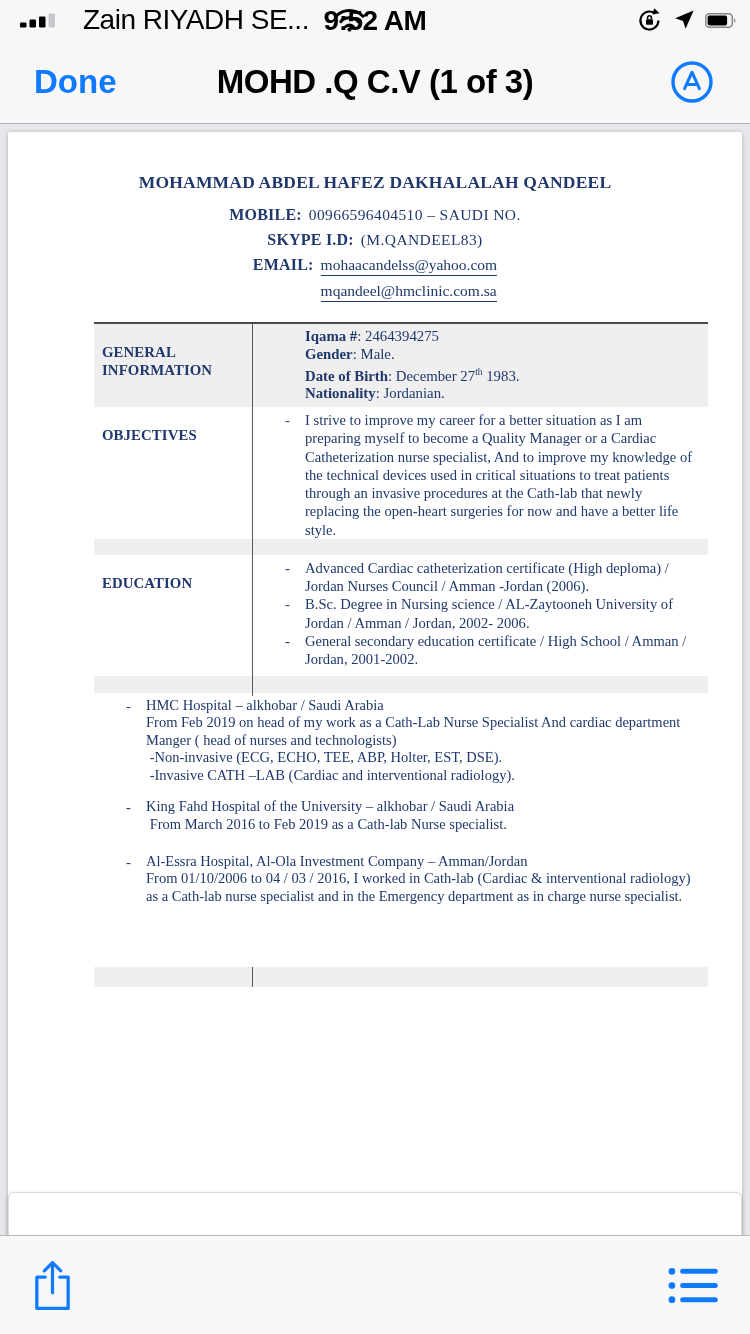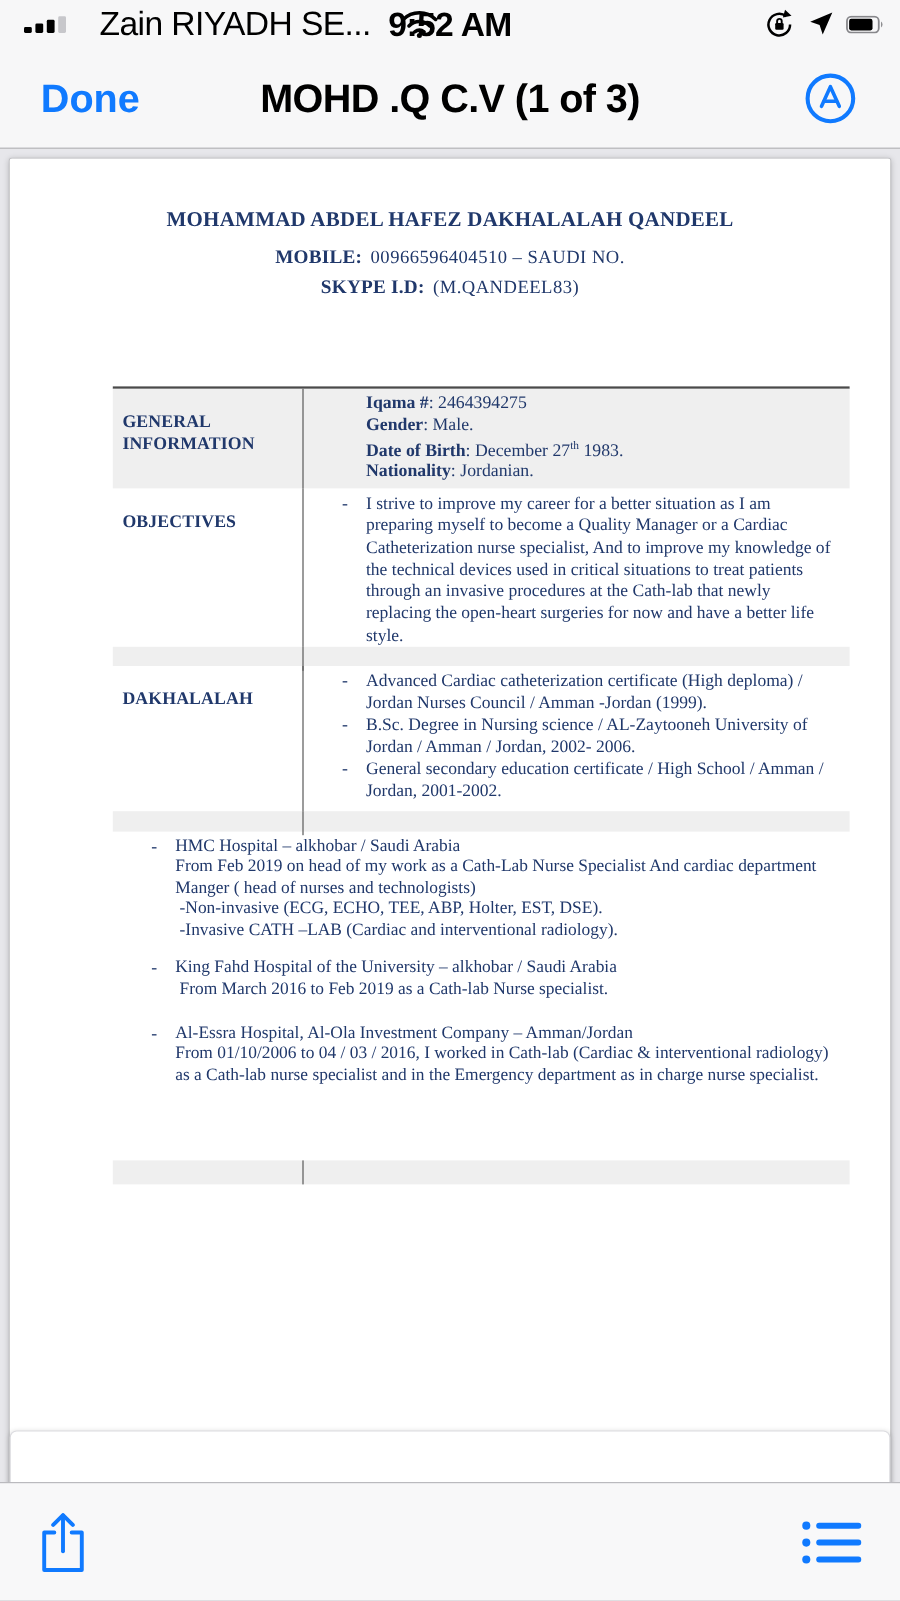--- a/index.html
+++ b/index.html
@@ -171,20 +171,27 @@
       <div class="doc-header">
         <div class="doc-name">MOHAMMAD ABDEL HAFEZ DAKHALALAH QANDEEL</div>
         <div class="contact-line">
           <span class="c-label">MOBILE:</span>
           <span class="c-value">00966596404510 – SAUDI NO.</span>
         </div>
         <div class="contact-line">
           <span class="c-label">SKYPE I.D:</span>
           <span class="c-value">(M.QANDEEL83)</span>
         </div>
+        <div class="contact-line">
+          <span class="c-label">EMAIL:</span>
+          <span class="email-col">
+            <span class="email-addr">mohaacandelss@yahoo.com</span>
+            <span class="email-addr">mqandeel@hmclinic.com.sa</span>
+          </span>
+        </div>
       </div>
 
       <div class="cv-table">
 
         <div class="t-row row-gray row-gi">
           <div class="t-label">GENERAL INFORMATION</div>
           <div class="t-content">
             <div class="gi-block">
               <div class="gi-line"><b>Iqama #</b><span class="pre">: 2464394275</span></div>
               <div class="gi-line"><b>Gender</b><span class="pre">: Male.</span></div>
@@ -203,25 +210,25 @@
             </div>
           </div>
         </div>
 
         <div class="t-row row-gray row-sp1">
           <div class="t-label"></div>
             <div class="t-content"></div>
         </div>
 
         <div class="t-row row-edu">
-          <div class="t-label">DAKHALALAH</div>
+          <div class="t-label">EDUCATION</div>
           <div class="t-content">
             <div class="b-item">
               <span class="b-dash">-</span>
-              <div class="b-body edu-text">Advanced Cardiac catheterization certificate (High deploma) / Jordan Nurses Council / Amman -Jordan (1999).</div>
+              <div class="b-body edu-text">Advanced Cardiac catheterization certificate (High deploma) / Jordan Nurses Council / Amman -Jordan (2006).</div>
             </div>
             <div class="b-item">
               <span class="b-dash">-</span>
               <div class="b-body edu-text">B.Sc. Degree in Nursing science / AL-Zaytooneh University of Jordan / Amman / Jordan, 2002- 2006.</div>
             </div>
             <div class="b-item">
               <span class="b-dash">-</span>
               <div class="b-body edu-text">General secondary education certificate / High School / Amman / Jordan, 2001-2002.</div>
             </div>
           </div>

